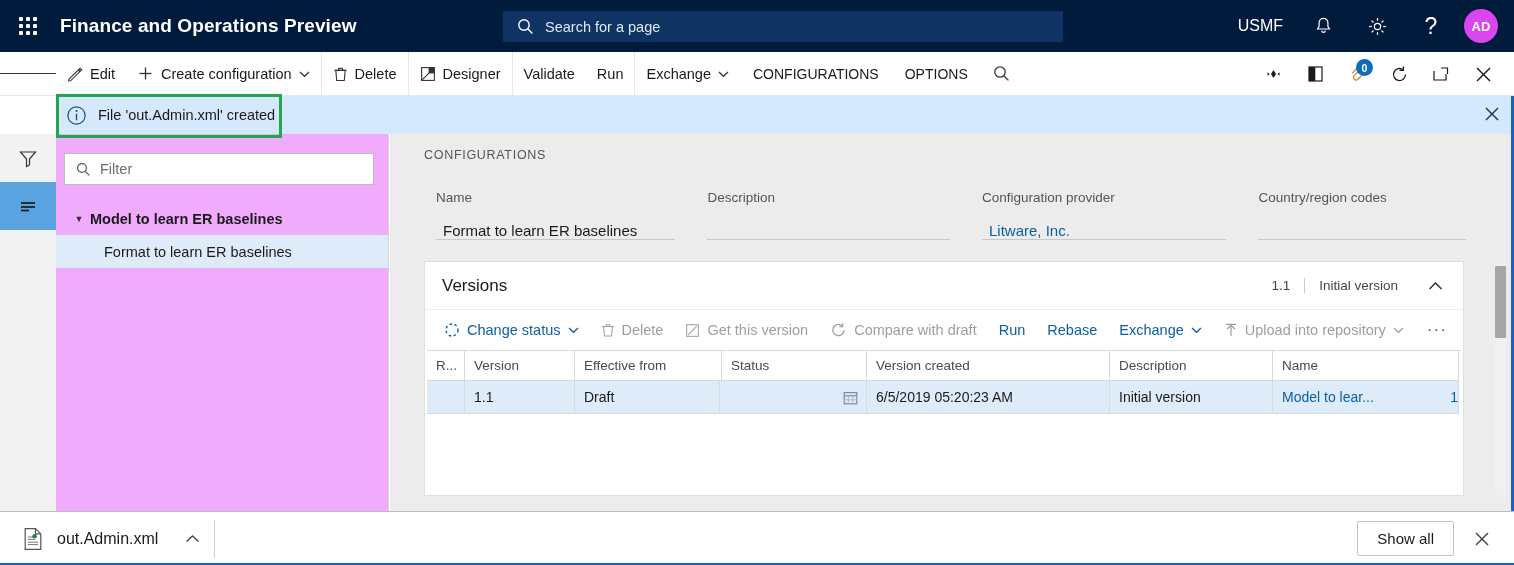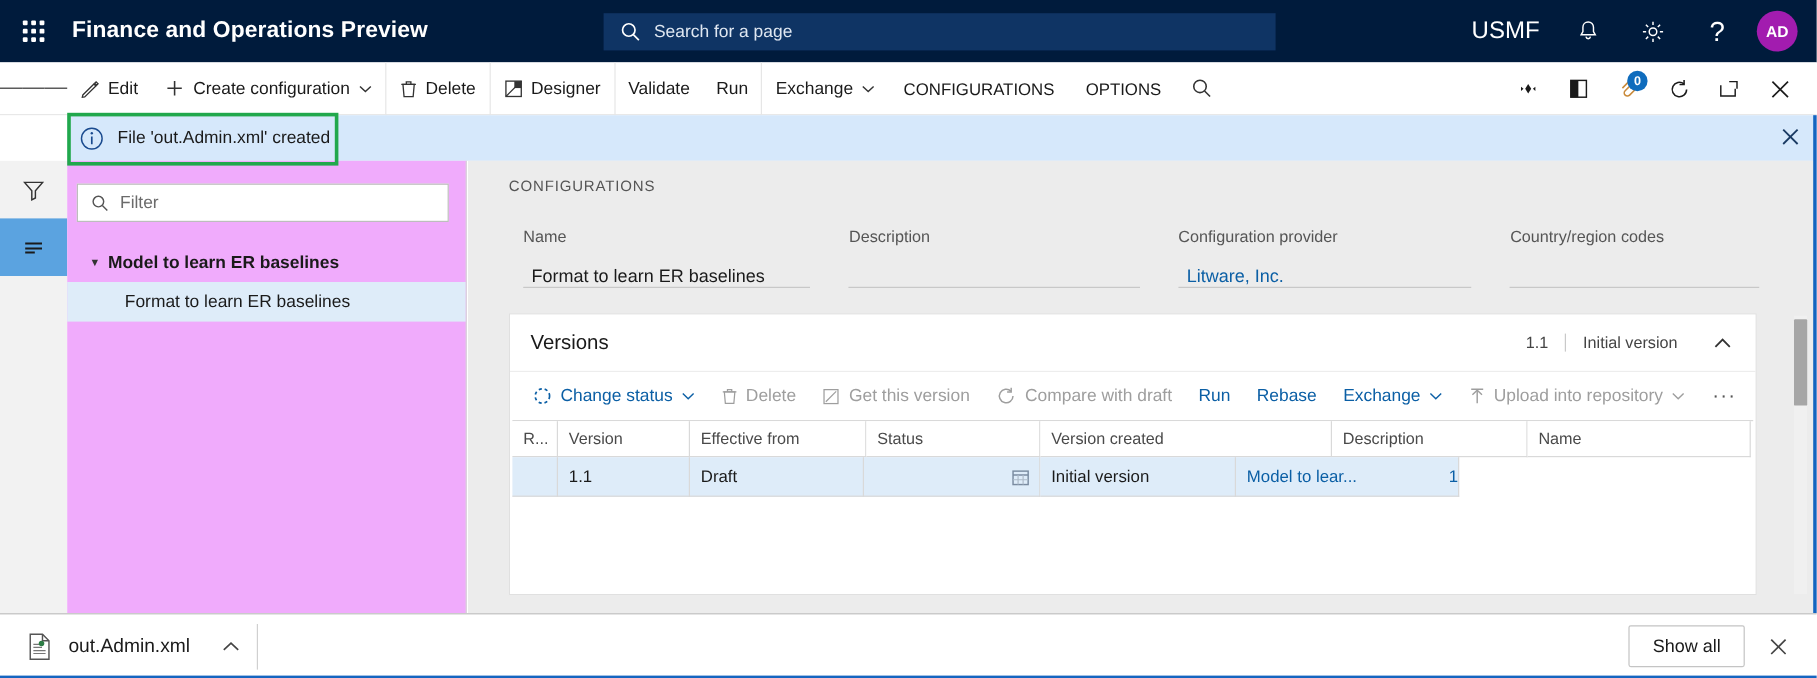--- a/index.html
+++ b/index.html
@@ -23,23 +23,23 @@
   .app-title { color:#fff; font-size:19px; font-weight:bold; letter-spacing:.1px; margin-left:4px; }
 
   .searchbox {
     position:absolute; left:503px; top:11px; width:560px; height:31px;
     background:#0f3464; display:flex; align-items:center; padding-left:14px; cursor:text;
   }
   .searchbox .ph { color:#dfe7f1; font-size:14.5px; margin-left:11px; }
 
   .topright { position:absolute; right:0; top:0; height:52px; display:flex; align-items:center; gap:0; }
   .tr-item { height:52px; min-width:54px; display:flex; align-items:center; justify-content:center; color:#fff; cursor:pointer; }
-  .tr-company { font-size:20px; padding:0 13px; }
+  .tr-company { font-size:16px; padding:0 13px; }
   .avatar {
-    width:34px; height:34px; border-radius:50%; background:#a21caf; color:#fff;
+    width:34px; height:34px; border-radius:50%; background:#d946ef; color:#fff;
     display:flex; align-items:center; justify-content:center; font-size:13px; font-weight:bold;
     margin-right:16px; margin-left:6px; cursor:pointer;
   }
 
   
   .actionpane {
     position:absolute; left:0; top:52px; width:1514px; height:44px;
     background:#fff; border-bottom:1px solid #e8e8e8; display:flex; align-items:center;
   }
   .hamburger { width:56px; height:44px; display:flex; align-items:center; justify-content:center; cursor:pointer; }
@@ -518,20 +518,21 @@
             <span class="cal">
               <svg width="15" height="15" viewBox="0 0 15 15">
                 <rect x="1.2" y="2.6" width="12.6" height="11.2" fill="none" stroke="#7a8ba0" stroke-width="1.2"></rect>
                 <line x1="1.2" y1="5.8" x2="13.8" y2="5.8" stroke="#7a8ba0" stroke-width="1.2"></line>
                 <line x1="5.4" y1="5.8" x2="5.4" y2="13.8" stroke="#aebbc9" stroke-width="1"></line>
                 <line x1="9.6" y1="5.8" x2="9.6" y2="13.8" stroke="#aebbc9" stroke-width="1"></line>
                 <line x1="1.2" y1="9.8" x2="13.8" y2="9.8" stroke="#aebbc9" stroke-width="1"></line>
               </svg>
             </span>
           </div>
+          <div class="gcell" style="width:243px;">6/5/2019 05:20:23 AM</div>
           <div class="gcell" style="width:163px;">Initial version</div>
           <div class="gcell link" style="width:186px; justify-content:space-between; ">
             <span>Model to lear...</span>
             <span>1</span>
           </div>
         </div>
       </div>
     </div>
 
     <div class="scrollbar-track"></div>

